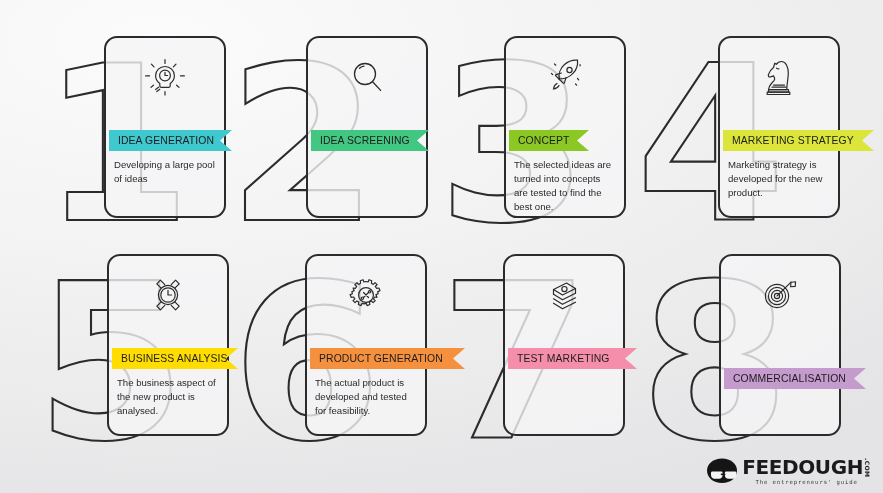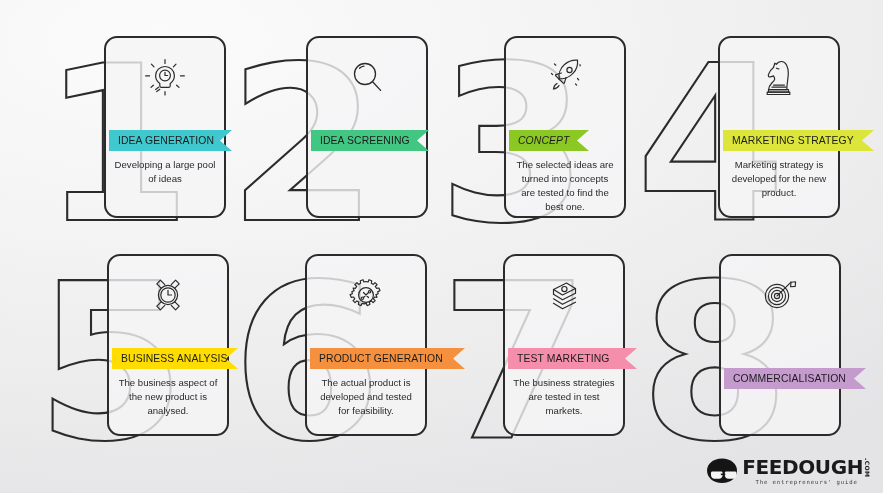--- a/index.html
+++ b/index.html
@@ -33,21 +33,20 @@
   }
 
   
   .card {
     position:absolute;
     width:122px; height:182px;
     border:2px solid #2b2b2b;
     border-radius:13px;
     background:rgba(245,245,246,0.80);
     overflow:visible;
-    text-align:center;
   }
   .card-icon {
     position:absolute; top:14px; left:0; right:0;
     height:50px;
     display:flex; align-items:center; justify-content:center;
   }
   .card-icon svg { display:block; }
 
   
   .ribbon {
@@ -183,21 +182,21 @@
       <div class="card-icon">
         <svg width="46" height="44" viewBox="0 0 46 44" fill="none" stroke="#2b2b2b" stroke-width="1.2" stroke-linecap="round">
           <path d="M17.5 24.5c-1.5-5 .5-11 5-15 3.6-3.2 8.6-4.7 13-4.3.5 4.4-1 9.4-4.3 13-4 4.5-10 6.5-15 5z"></path>
           <circle cx="27.5" cy="15" r="2.6"></circle>
           <path d="M17.5 24.5l-3.7-3.7c-.5-.5-.3-1 .3-1.2l5.3-1.6"></path>
           <path d="M17.5 24.5l3.7 3.7c.5.5 1 .3 1.2-.3l1.6-5.3"></path>
           <path d="M15 28.5c-2 1-3.2 3-3.5 5.5 2.5-.3 4.5-1.5 5.5-3.5"></path>
           <path d="M38 10.8c.3-.3.3-.8 0-1.1M35.5 23.5l1.2 1.3M12.5 9l1.3 1.2M9.5 18.5l1.2 1.2M33.5 29l1.2 1.2"></path>
         </svg>
       </div>
-      <div class="ribbon" style="width:80px;font-style:italic;">
+      <div class="ribbon" style="width:80px;">
         <div class="ribbon-bg">
           <svg viewBox="0 0 80 21" preserveAspectRatio="none">
               <polygon points="0,0 80,0 68,10.5 80,21 0,21" fill="#8CC824"></polygon>
             </svg>
         </div>
         <span class="ribbon-label">CONCEPT</span>
       </div>
       <div class="card-desc">The selected ideas are turned into concepts are tested to find the best one.</div>
     </div>
 
@@ -278,21 +277,20 @@
         </svg>
       </div>
       <div class="ribbon" style="width:129px;">
         <div class="ribbon-bg">
           <svg viewBox="0 0 129 21" preserveAspectRatio="none">
               <polygon points="0,0 129,0 117,10.5 129,21 0,21" fill="#F58EAB"></polygon>
             </svg>
         </div>
         <span class="ribbon-label">TEST MARKETING</span>
       </div>
-      <div class="card-desc">The business strategies are tested in test markets.</div>
     </div>
 
     <div class="card" style="left:719px; top:254px;">
       <div class="card-icon">
         <svg width="48" height="44" viewBox="0 0 48 44" fill="none" stroke="#2b2b2b" stroke-width="1.15" stroke-linecap="round" stroke-linejoin="round">
           <circle cx="21" cy="23" r="11.6"></circle>
           <circle cx="21" cy="23" r="8.6"></circle>
           <circle cx="21" cy="23" r="5.6"></circle>
           <circle cx="21" cy="23" r="2.6"></circle>
           <path d="M21 23l14-13.8"></path>

